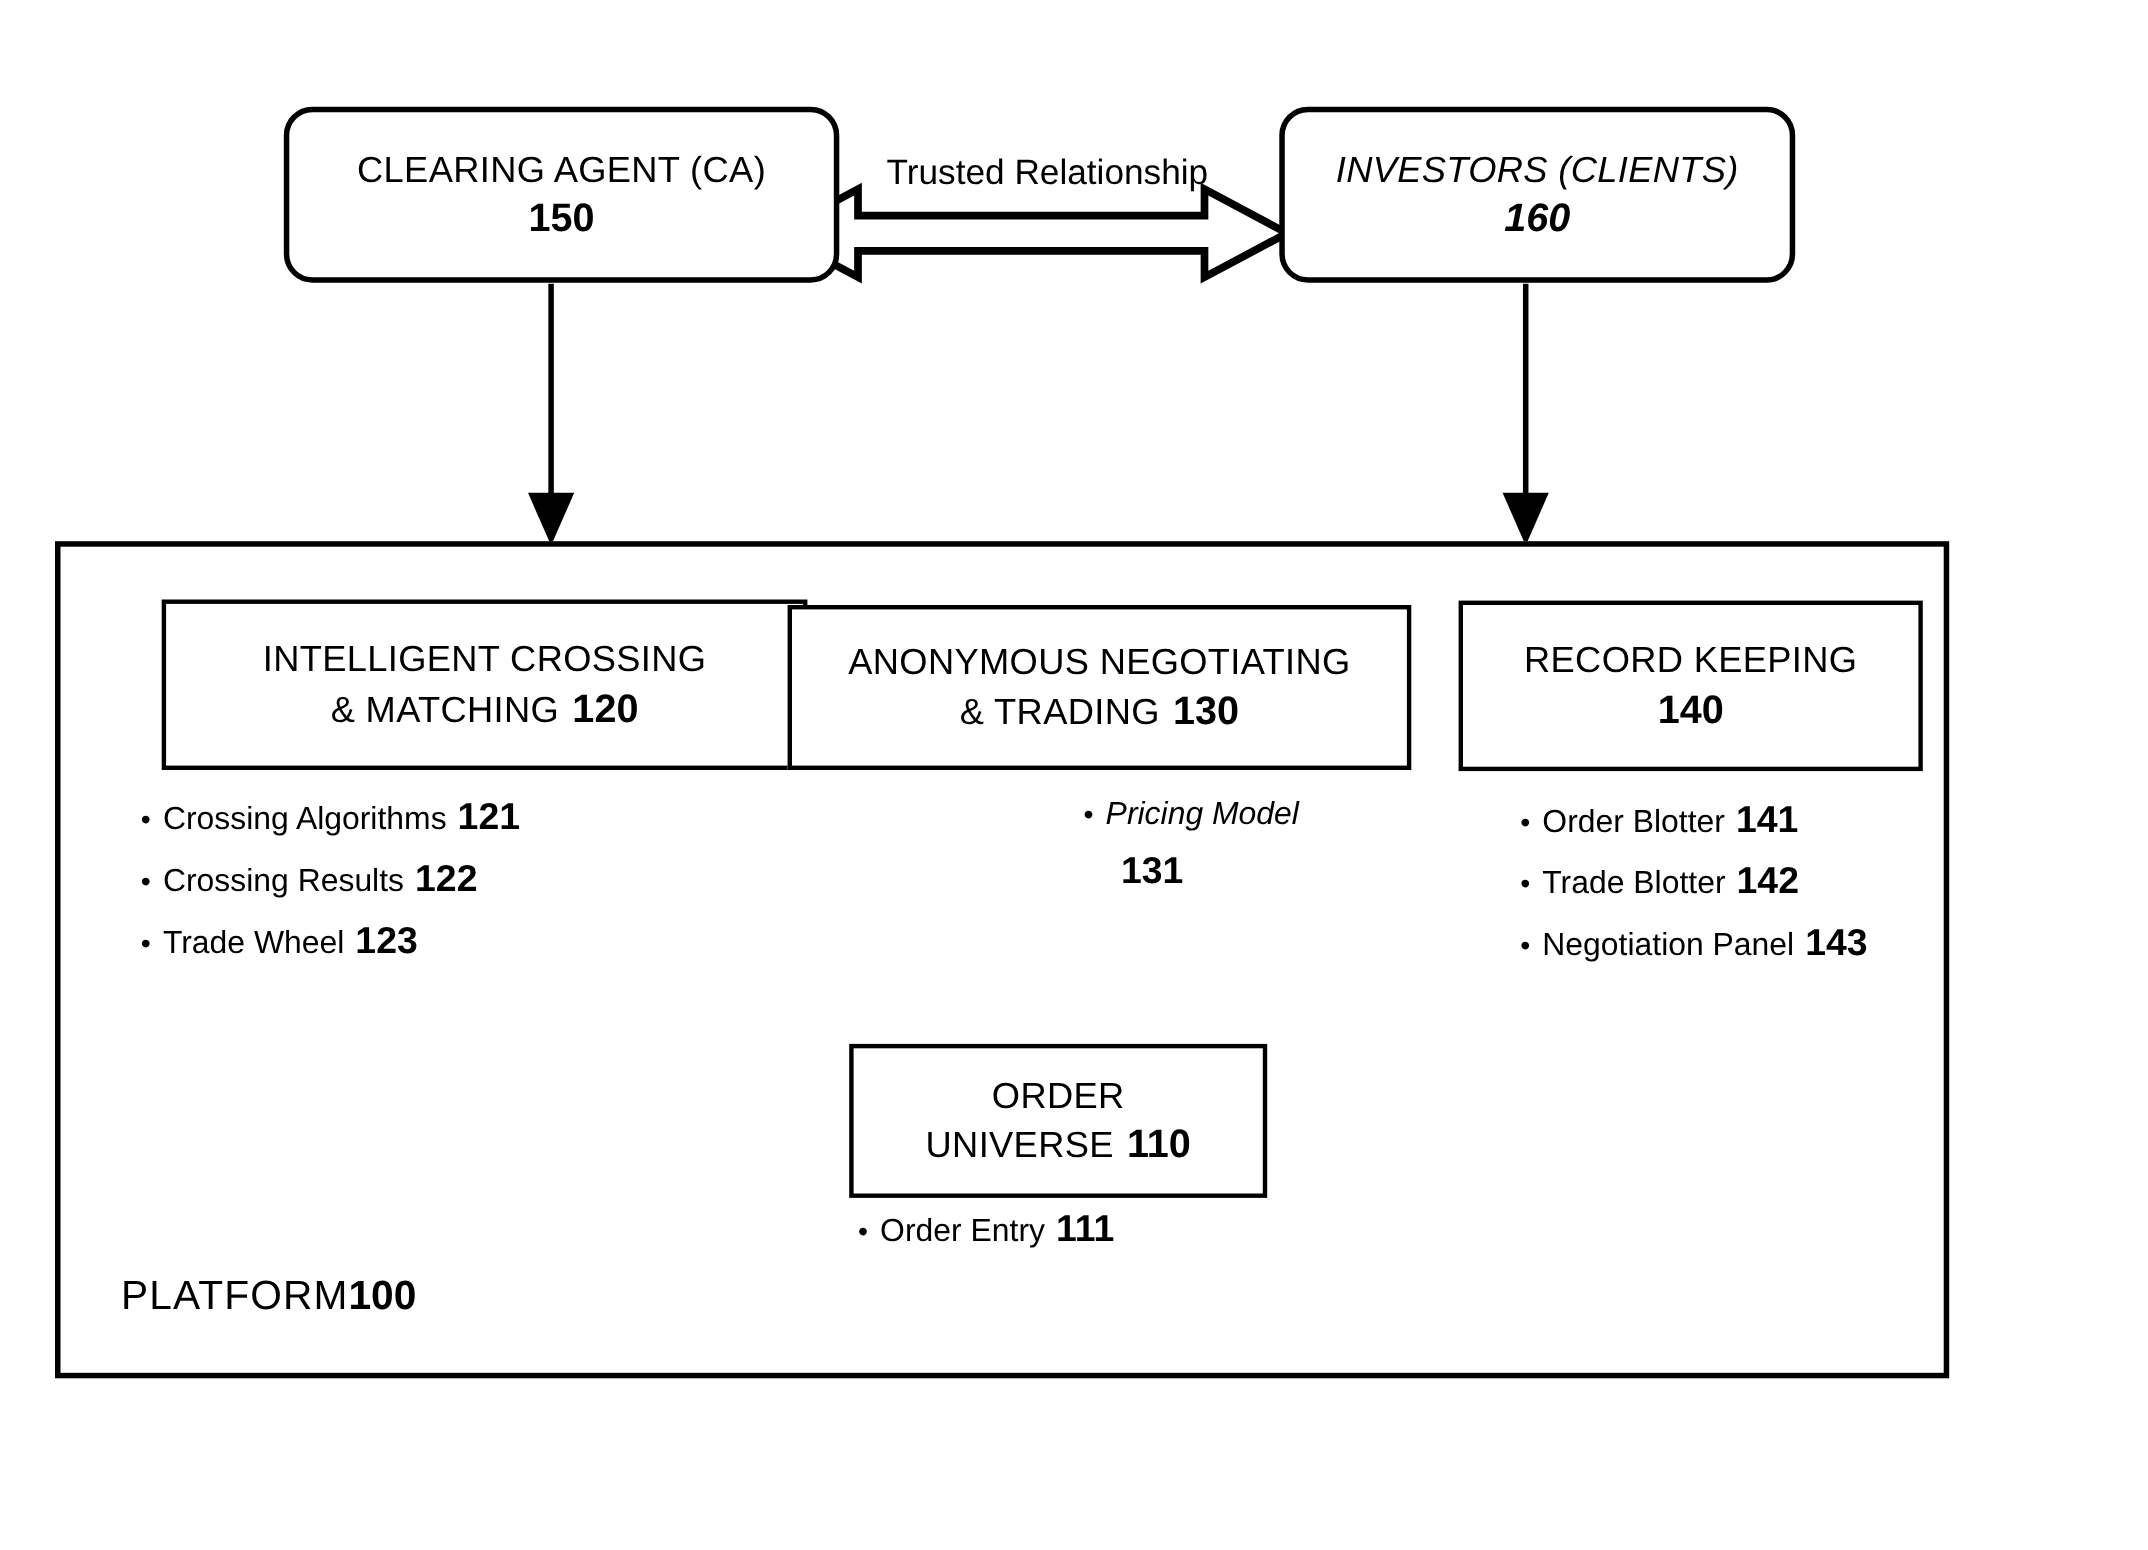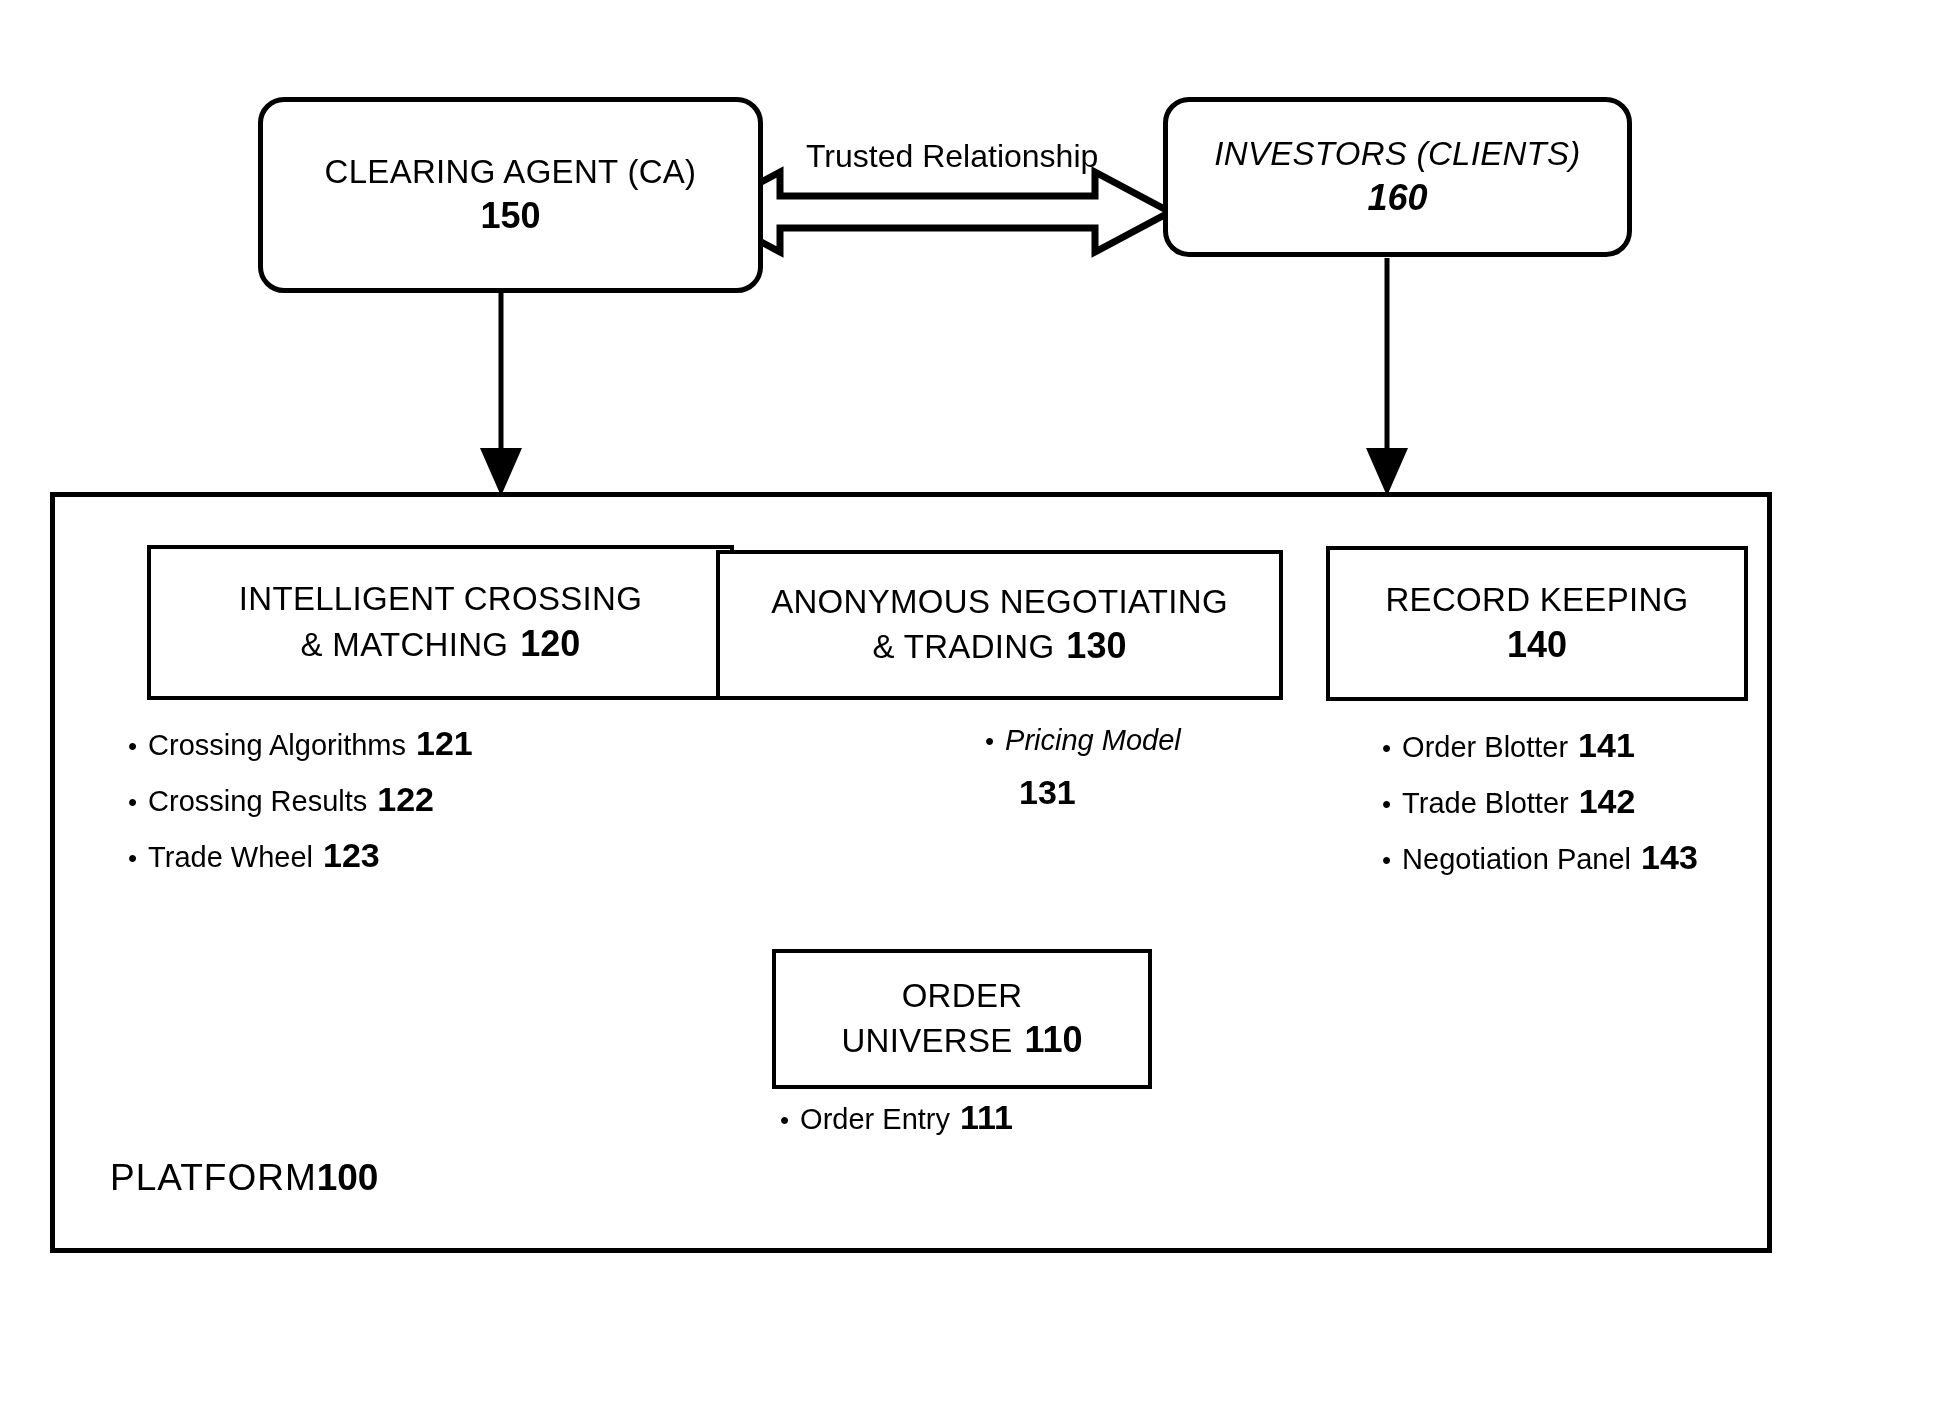--- a/index.html
+++ b/index.html
@@ -152,21 +152,21 @@
 
     <g>
       <line x1="963" y1="944" x2="1296" y2="733" stroke="#000" stroke-width="7"></line>
       <polygon points="1322,716 1268,722 1292,752" fill="#000000"></polygon>
     </g>
   </svg>
 
   <div class="box" style="left:50px; top:492px; width:1722px; height:761px; border-width:5px; justify-content:flex-start; align-items:flex-start;">
   </div>
 
-  <div class="box rounded" style="left:258px; top:97px; width:505px; height:196px;">
+  <div class="box rounded" style="left:258px; top:97px; width:505px; height:160px;">
     <div class="ttl">CLEARING AGENT (CA)</div>
     <div class="num">150</div>
   </div>
 
   <div class="box rounded" style="left:1163px; top:97px; width:469px; height:160px;font-style:italic;">
     <div class="ttl">INVESTORS (CLIENTS)</div>
     <div class="num">160</div>
   </div>
 
   <div class="rel-label" style="left:806px; top:138px;">Trusted Relationship</div>

